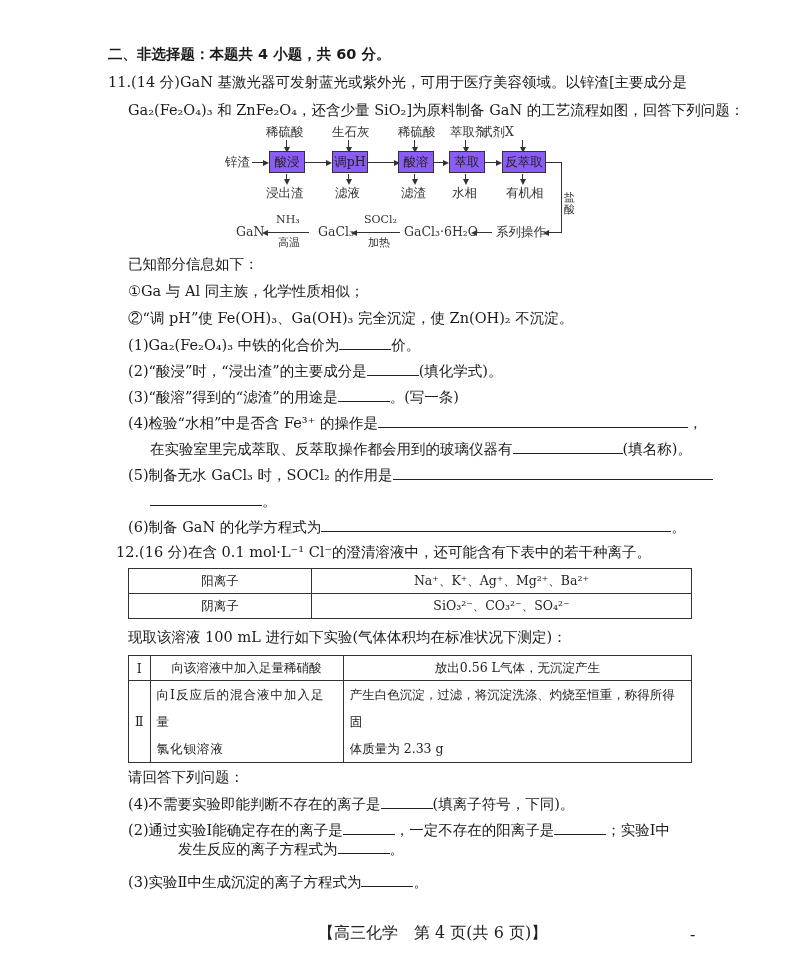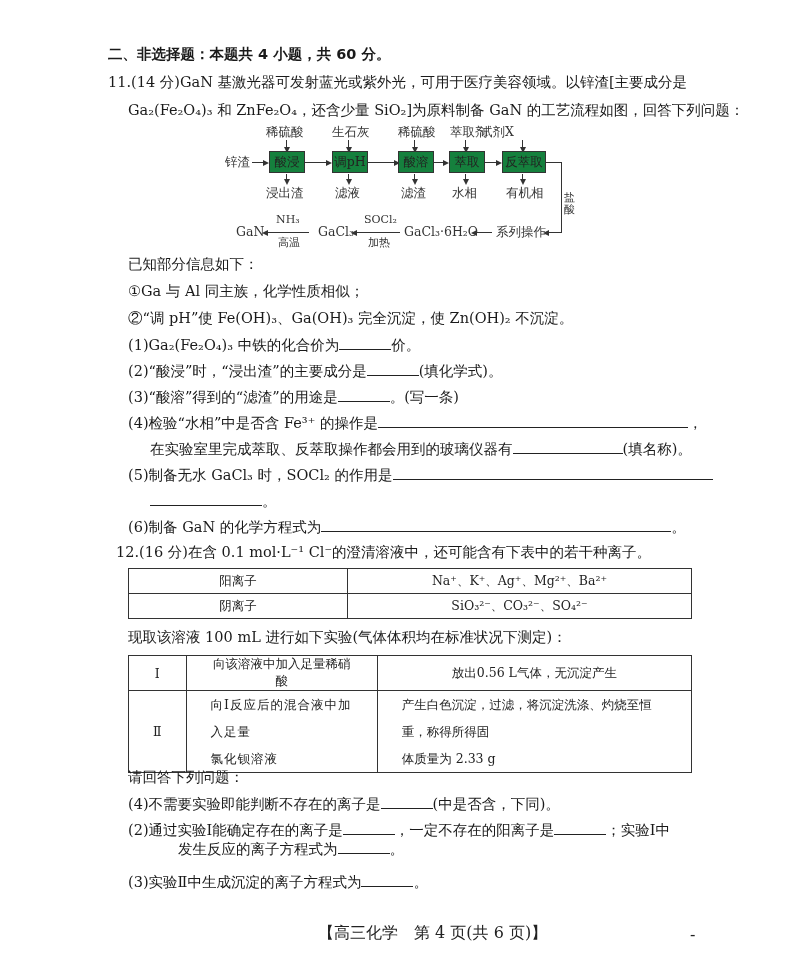--- a/index.html
+++ b/index.html
@@ -3,29 +3,29 @@
 <meta charset="utf-8">
 <style>
   html, body { margin:0; padding:0; background:#ffffff; }
   body { width:800px; height:957px; position:relative; overflow:hidden;
          font-family:"DejaVu Serif","Liberation Serif",serif; color:#1a1a1a; font-size:14.5px; }
   .ln { position:absolute; white-space:nowrap; line-height:20px; }
   .b { font-weight:bold; font-family:"DejaVu Sans","Liberation Sans",sans-serif; }
   .blank { display:inline-block; border-bottom:1px solid #222; height:15px; vertical-align:baseline; }
   
   .fd { position:absolute; font-size:12.5px; color:#333; white-space:nowrap; line-height:14px; }
-  .box { position:absolute; border:1.5px solid #333; height:20px; line-height:20px; text-align:center; font-size:12.5px; color:#222; background:#15803d; }
+  .box { position:absolute; border:1.5px solid #333; height:20px; line-height:20px; text-align:center; font-size:12.5px; color:#222; background:#8b5cf6; }
   .hl { position:absolute; height:1.2px; background:#333; }
   .vl { position:absolute; width:1.2px; background:#333; }
   .ar { position:absolute; width:0; height:0; }
   .ar.r { border-top:3px solid transparent; border-bottom:3px solid transparent; border-left:6px solid #333; }
   .ar.l { border-top:3px solid transparent; border-bottom:3px solid transparent; border-right:6px solid #333; }
   .ar.d { border-left:3px solid transparent; border-right:3px solid transparent; border-top:6px solid #333; }
   table { position:absolute; border-collapse:collapse; font-size:12.5px; }
-  td { border:1px solid #333; text-align:center; color:#222; padding:0 24px; }
+  td { border:1px solid #333; text-align:center; color:#222; padding:0 6px; }
   .footer { position:absolute; font-size:16px; white-space:nowrap; color:#222; }
 </style>
 </head>
 <body>
 
 <div class="ln b" style="left:108px;top:44px;font-size:14.5px;">二、非选择题：本题共 4 小题，共 60 分。</div>
 
 <div class="ln" style="left:108px;top:72px;">
   <span>11.</span><span>(14 分)</span><span>GaN 基激光器可发射蓝光或紫外光，可用于医疗美容领域。以锌渣[主要成分是</span>
 </div>
@@ -171,21 +171,21 @@
     <td style="text-align:left;line-height:27px;">
       <div>产生白色沉淀，过滤，将沉淀洗涤、灼烧至恒重，称得所得固</div>
       <div>体质量为 2.33 g</div>
     </td>
   </tr>
 </tbody>
   </table>
 
 <div class="ln" style="left:128px;top:767px;">请回答下列问题：</div>
 <div class="ln" style="left:128px;top:793px;">
-  <span>(4)不需要实验即能判断不存在的离子是</span><span class="blank" style="width:52px;"></span><span>(中是否含，下同)。</span>
+  <span>(4)不需要实验即能判断不存在的离子是</span><span class="blank" style="width:52px;"></span><span>(填离子符号，下同)。</span>
 </div>
 <div class="ln" style="left:128px;top:819px;">
   <span>(2)通过实验Ⅰ能确定存在的离子是</span><span class="blank" style="width:52px;"></span><span>，一定不存在的阳离子是</span><span class="blank" style="width:52px;"></span><span>；实验Ⅰ中</span>
 </div>
 <div class="ln" style="left:150px;top:838px;margin-left:28px;">
   <span>发生反应的离子方程式为</span><span class="blank" style="width:52px;"></span><span>。</span>
 </div>
 <div class="ln" style="left:128px;top:871px;">
   <span>(3)实验Ⅱ中生成沉淀的离子方程式为</span><span class="blank" style="width:52px;"></span><span>。</span>
 </div>

